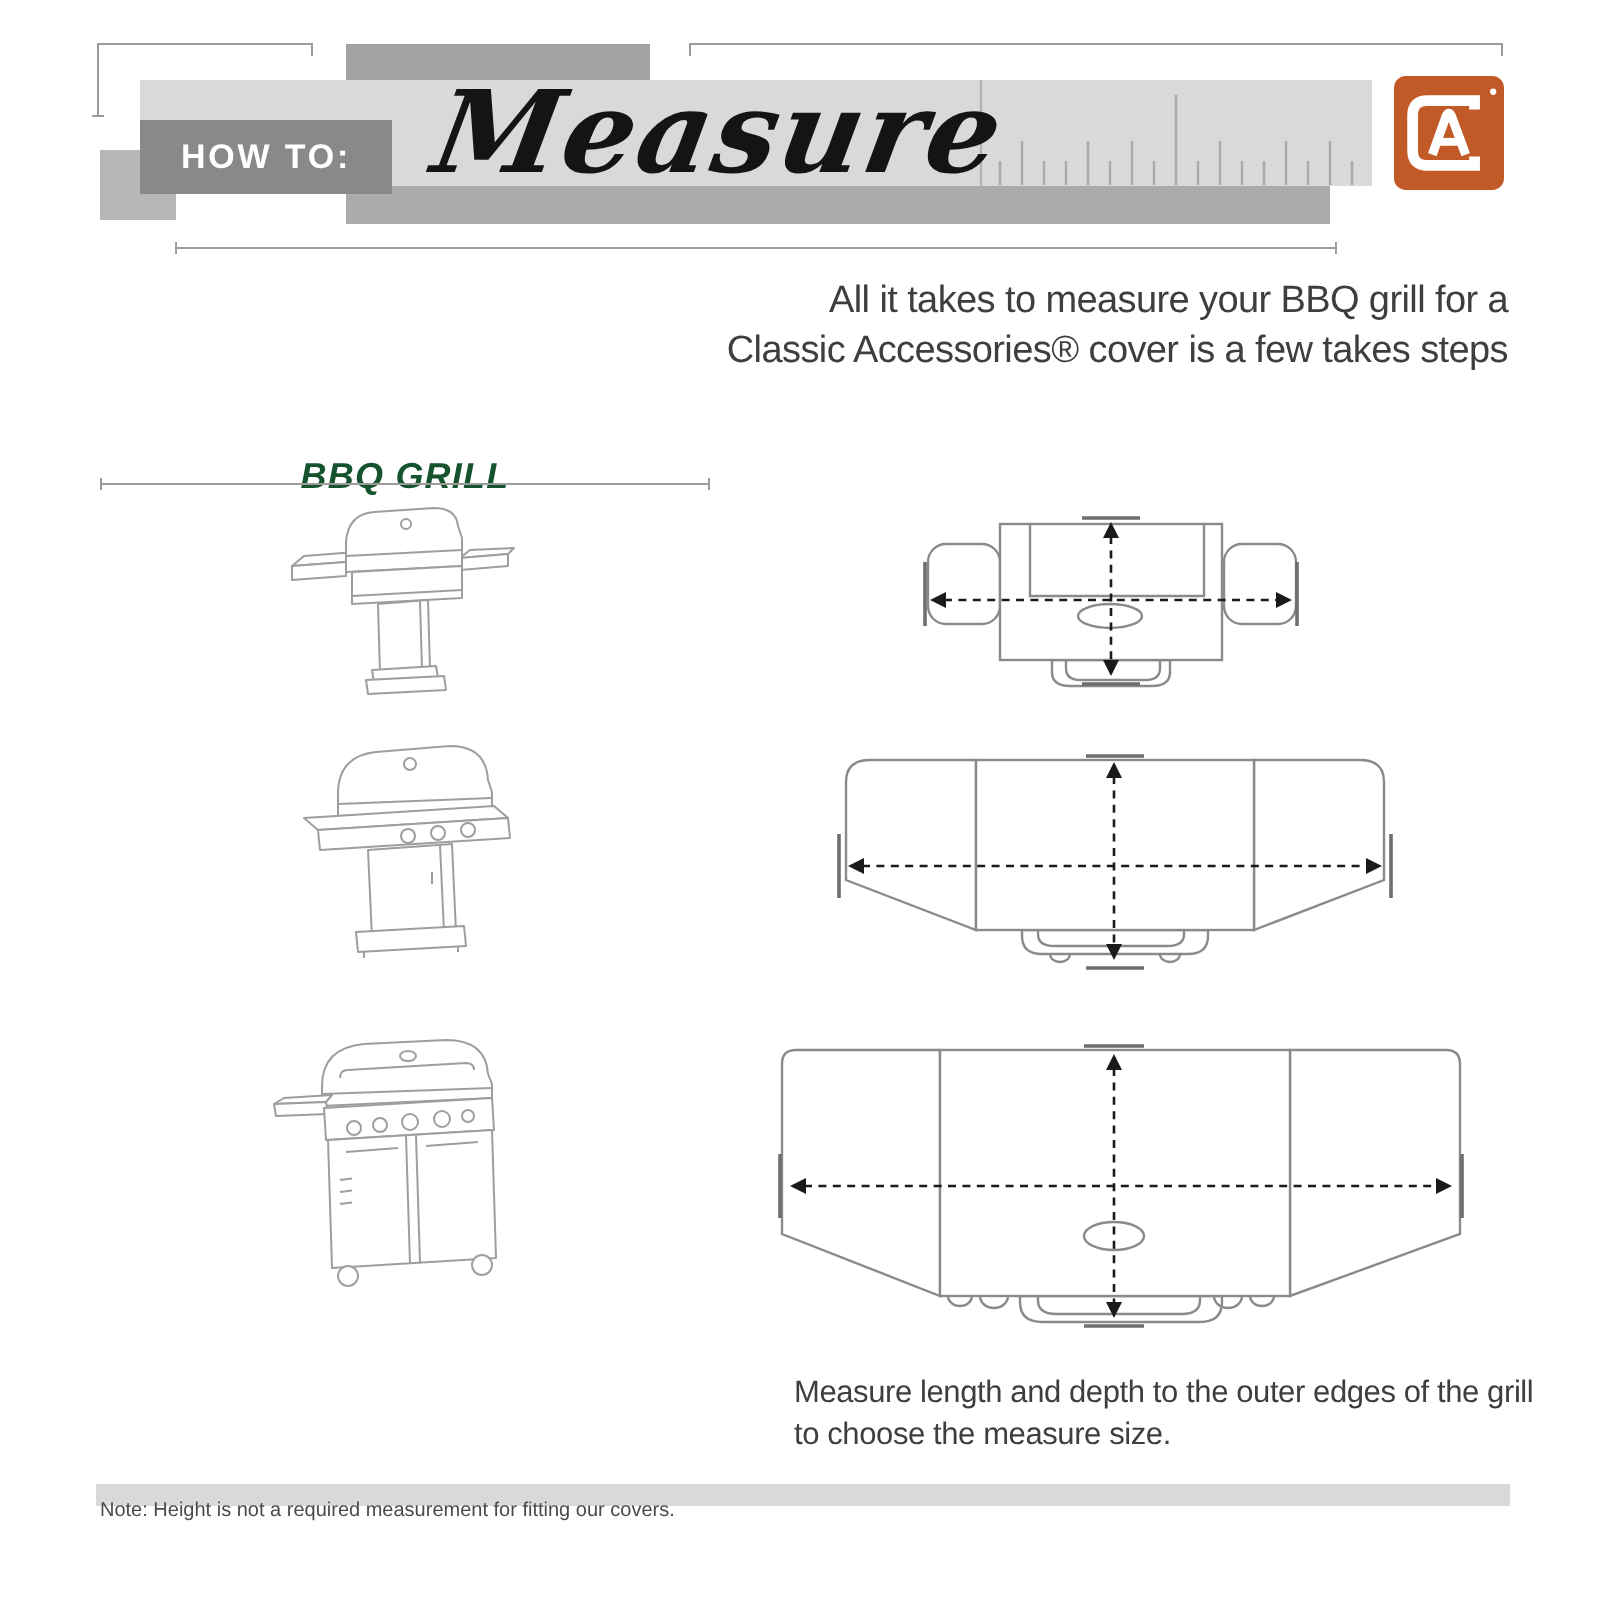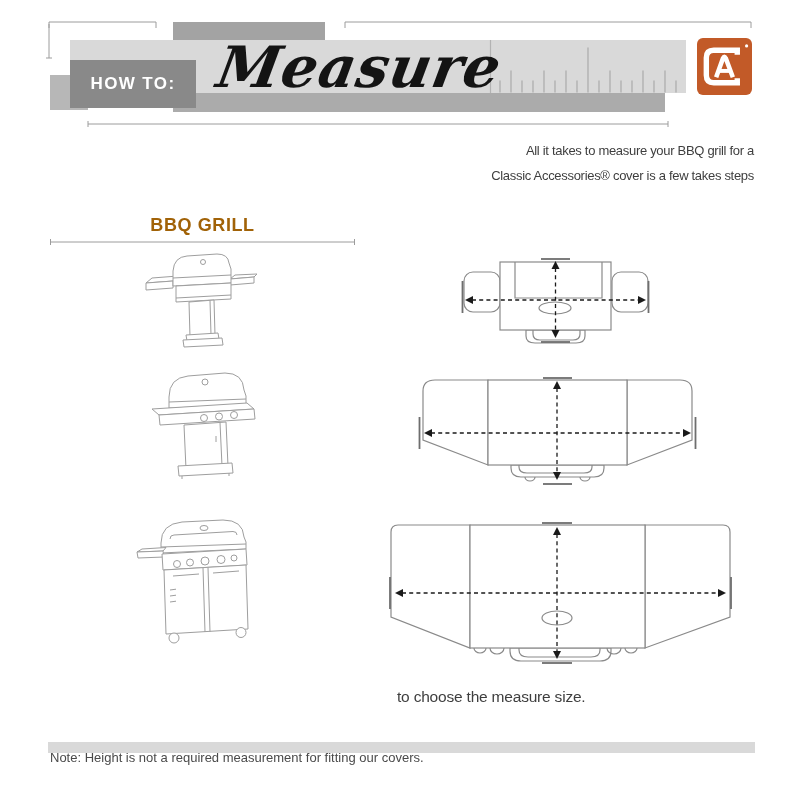--- a/index.html
+++ b/index.html
@@ -4,35 +4,35 @@
 <style>
   html,body{margin:0;padding:0;background:#fff;}
   .canvas{position:relative;width:800px;height:800px;background:#fff;overflow:hidden;
           font-family:"Liberation Sans",sans-serif;}
   .abs{position:absolute;}
   
   .block-top{left:173px;top:22px;width:152px;height:18px;background:var(--blocktop);}
   .band{left:70px;top:40px;width:616px;height:53px;background:var(--band);}
   .block-left{left:50px;top:75px;width:38px;height:35px;background:var(--blockleft);}
   .shadow-band{left:173px;top:93px;width:492px;height:19px;background:var(--shadow);}
-  .kicker{left:70px;top:60px;width:126px;height:48px;background:var(--kickerbg);
+  .kicker{left:70px;top:60px;width:126px;height:37px;background:var(--kickerbg);
           color:#fff;font-weight:bold;font-size:17px;letter-spacing:1.4px;
           display:flex;align-items:center;justify-content:center;z-index:3;}
   .title{left:218px;top:33px;z-index:5;color:#141414;
          font-family:"DejaVu Serif",serif;font-style:italic;font-weight:bold;
          font-size:57px;transform:skewX(-10deg);letter-spacing:1px;}
   .logo{left:697px;top:38px;width:55px;height:57px;}
-  .subtitle{right:46px;top:138px;text-align:right;font-size:13px;line-height:25px;
+  .subtitle{right:46px;top:138px;text-align:right;font-size:19px;line-height:25px;
             color:var(--text);letter-spacing:-0.3px;}
-  .section-label{left:50px;top:215px;width:305px;text-align:center;font-weight:bold;
-                 font-size:18px;letter-spacing:0.6px;color:#a16207;}
+  .section-label{left:50px;top:228px;width:305px;text-align:center;font-weight:bold;
+                 font-size:18px;letter-spacing:0.6px;color:#14532d;font-style:italic;}
   .caption{left:397px;top:686px;font-size:15.5px;line-height:21px;color:var(--text);
            letter-spacing:-0.2px;}
   .footer-bar{left:48px;top:742px;width:707px;height:11px;background:var(--band);}
-  .note{left:50px;top:750px;font-size:13px;color:var(--note);}
+  .note{left:50px;top:750px;font-size:10px;color:var(--note);}
   
   .o{fill:#fff;stroke:var(--diagram);stroke-width:1.2;}
   .ol{fill:none;stroke:var(--diagram);stroke-width:1.2;}
   .d{fill:none;stroke:var(--ink);stroke-width:1.3;stroke-dasharray:4 3.2;}
   .t{stroke:#6e6e6e;stroke-width:1.8;}
   .ah{fill:var(--ink);stroke:none;}
   .g{fill:#fff;stroke:var(--sketch);stroke-width:1;stroke-linejoin:round;}
   .gl{fill:none;stroke:var(--sketch);stroke-width:1;stroke-linejoin:round;}
   .dim{stroke:var(--line);stroke-width:1;fill:none;}
   svg{display:block;}
@@ -220,19 +220,20 @@
       <polygon class="ah" points="169,139 165,131 173,131"></polygon>
     </g>
     <g>
       <line class="d" x1="14" y1="73" x2="331" y2="73"></line>
       <polygon class="ah" points="7,73 15,69 15,77"></polygon>
       <polygon class="ah" points="338,73 330,69 330,77"></polygon>
     </g>
   </svg>
 
   <div class="abs caption">
+    <div>Measure length and depth to the outer edges of the grill</div>
     <div>to choose the measure size.</div>
   </div>
 
   <div class="abs footer-bar"></div>
   <div class="abs note">Note: Height is not a required measurement for fitting our covers.</div>
 
 </div>
 
 </body></html>

